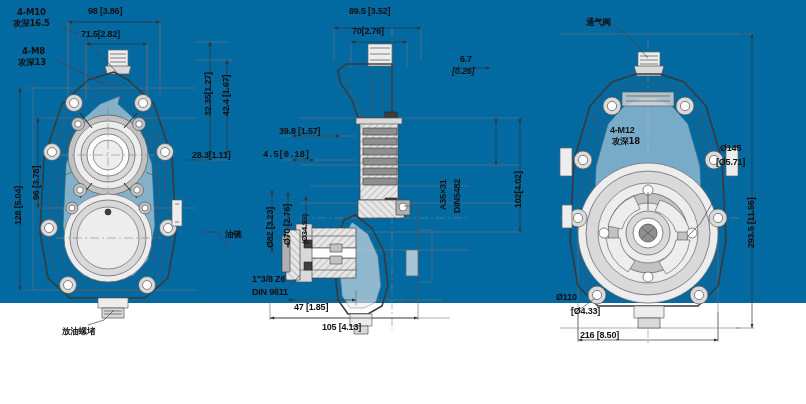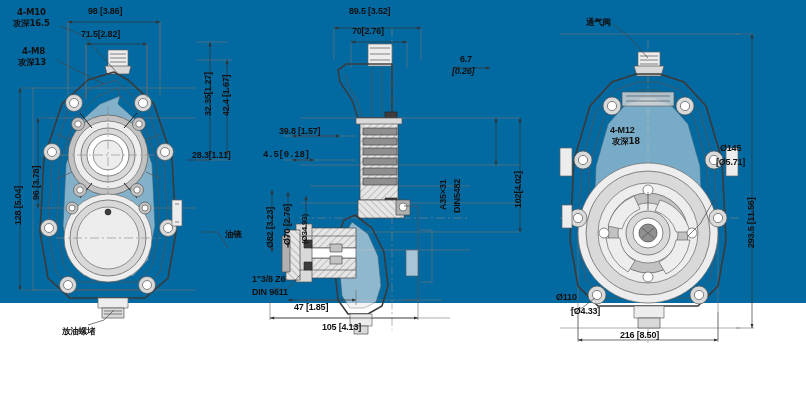--- a/index.html
+++ b/index.html
@@ -334,16 +334,16 @@
 <div class="dim vrot" style="left:438px;top:210px;">A35×31</div>
 <div class="dim vrot" style="left:452px;top:213px;">DIN5482</div>
 
 <div class="dim cn" style="left:586px;top:8px;margin-top:10px;">通气阀</div>
 <div class="dim" style="left:610px;top:125px;">4-M12</div>
 <div class="dim cn" style="left:612px;top:137px;">攻深18</div>
 <div class="dim" style="left:720px;top:143px;">Ø145</div>
 <div class="dim" style="left:716px;top:157px;">[Ø5.71]</div>
 <div class="dim" style="left:556px;top:292px;">Ø110</div>
 <div class="dim" style="left:551px;top:306px;padding-left:20px;">[Ø4.33]</div>
-<div class="dim" style="left:620px;top:330px;">216 [8.50]</div>
+<div class="dim" style="left:580px;top:330px;">216 [8.50]</div>
 <div class="dim vrot" style="left:746px;top:248px;">293.5 [11.56]</div>
 
 </div>
 
 </body></html>

